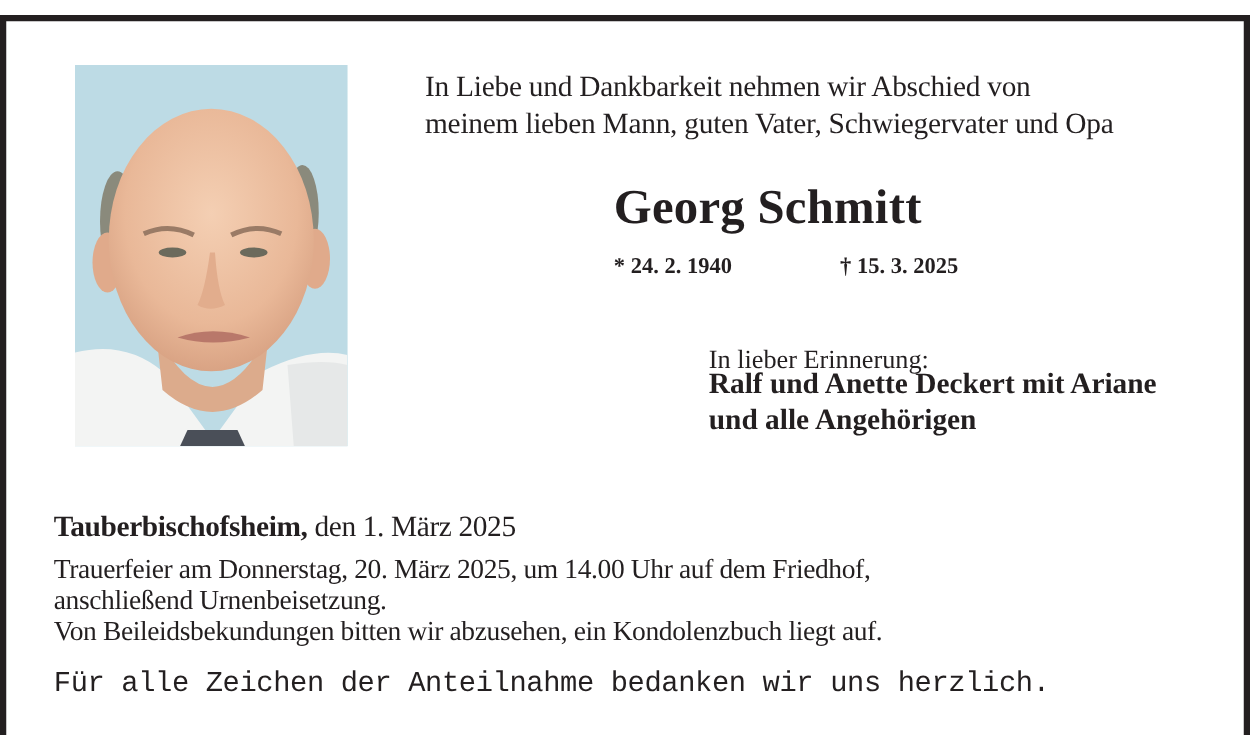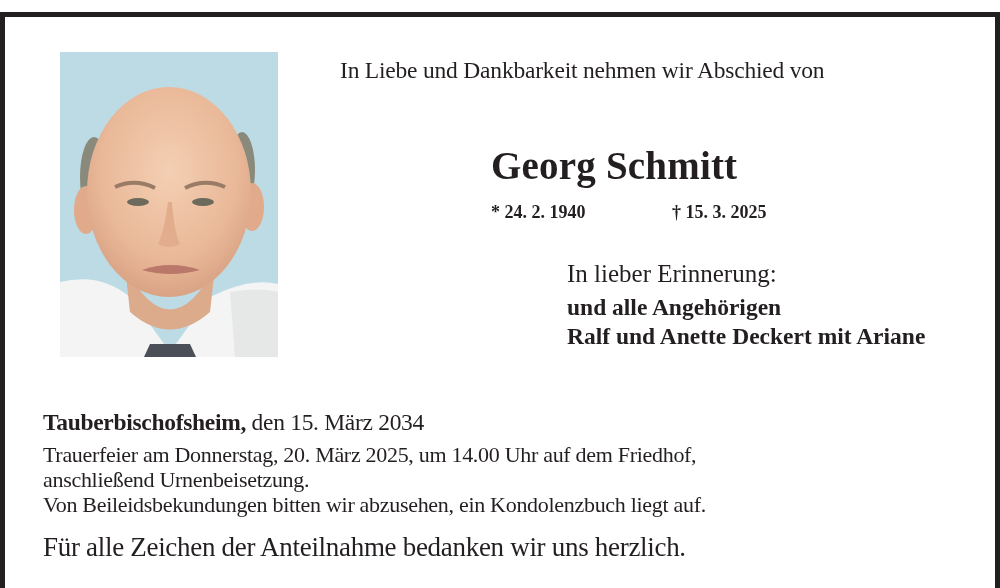--- a/index.html
+++ b/index.html
@@ -43,22 +43,22 @@
       position: absolute;
       left: 486px; top: 181px;
       font-size: 18px;
       font-weight: bold;
       line-height: 28px;
       white-space: nowrap;
     }
     .dates .death { position: absolute; left: 181px; top: 0; }
     .memory {
       position: absolute;
-      left: 562px; top: 242px;
-      font-size: 25px;
+      left: 562px; top: 256px;
+      font-size: 21px;
       line-height: 29px;
       white-space: nowrap;
     }
     .mourners {
       position: absolute;
       left: 562px; top: 276px;
       font-size: 23.5px;
       font-weight: bold;
       line-height: 29px;
       white-space: nowrap;
@@ -77,24 +77,25 @@
       position: absolute;
       left: 38px; top: 425px;
       font-size: 22px;
       line-height: 25px;
       white-space: nowrap;
       letter-spacing: -0.3px;
     }
     .thanks {
       position: absolute;
       left: 38px; top: 516px;
-      font-size: 27px;
+      font-size: 23px;
       line-height: 29px;
       white-space: nowrap;
       letter-spacing: -0.3px;
+      font-family: Liberation Mono, monospace;
     }
   </style>
 </head>
 <body>
 
 <div class="card">
 
   <div class="photo">
     <svg viewBox="0 0 218 305" preserveAspectRatio="none">
       <defs>
@@ -128,38 +129,39 @@
       <ellipse cx="143" cy="150" rx="11" ry="4" fill="#6b6a5c"></ellipse>
 
       <path d="M108 150 Q104 180 98 192 Q108 198 120 192 Q114 180 112 150" fill="#e2ad8d"></path>
 
       <path d="M82 218 Q110 208 140 218 Q110 226 82 218 Z" fill="#b9786a"></path>
     </svg>
   </div>
 
   <div class="intro">
     <div>In Liebe und Dankbarkeit nehmen wir Abschied von</div>
+    <div>meinem lieben Mann, guten Vater, Schwiegervater und Opa</div>
   </div>
 
   <div class="name">Georg Schmitt</div>
 
   <div class="dates">
     <span>* 24. 2. 1940</span>
     <span class="death">† 15. 3. 2025</span>
   </div>
 
   <div class="memory">In lieber Erinnerung:</div>
 
   <div class="mourners">
+    <div>Ralf und Anette Deckert mit Ariane</div>
     <div>und alle Angehörigen</div>
-    <div>Ralf und Anette Deckert mit Ariane</div>
   </div>
 
   <div class="place-line">
-    <span class="place">Tauberbischofsheim,</span><span> den 15. März 2034</span>
+    <span class="place">Tauberbischofsheim,</span><span> den 1. März 2025</span>
   </div>
 
   <div class="details">
     <div>Trauerfeier am Donnerstag, 20. März 2025, um 14.00 Uhr auf dem Friedhof,</div>
     <div>anschließend Urnenbeisetzung.</div>
     <div>Von Beileidsbekundungen bitten wir abzusehen, ein Kondolenzbuch liegt auf.</div>
   </div>
 
   <div class="thanks">Für alle Zeichen der Anteilnahme bedanken wir uns herzlich.</div>
 

